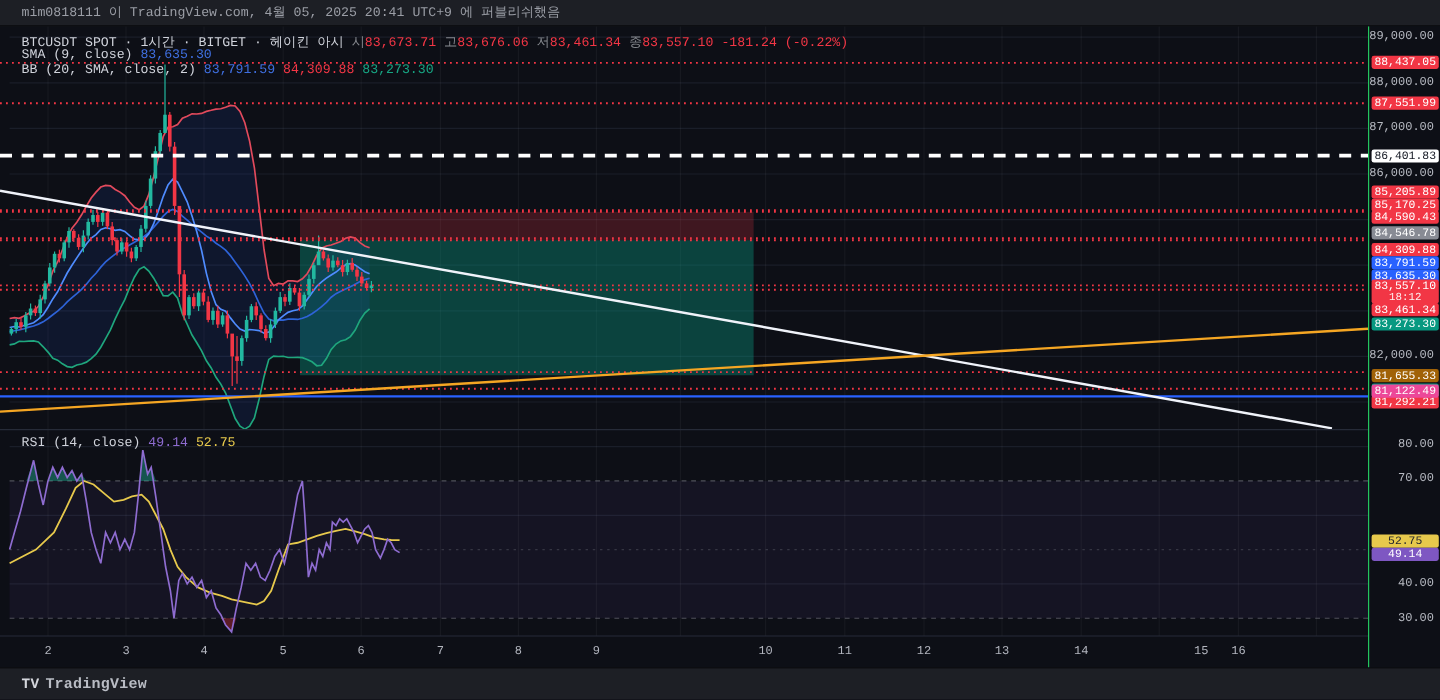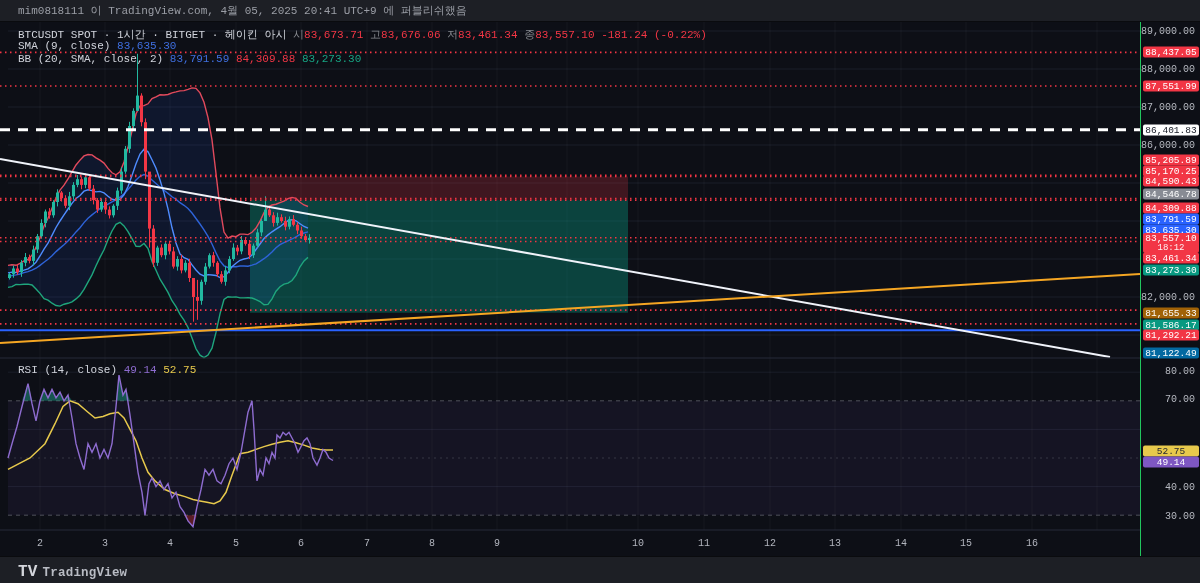--- a/index.html
+++ b/index.html
@@ -4,21 +4,21 @@
 <style>
   html,body{margin:0;padding:0;background:#17181d;}
   .stage{position:relative;width:1200px;height:583px;background:#0d0f16;overflow:hidden;
          font-family:Liberation Mono, monospace;-webkit-font-smoothing:antialiased;}
   .topbar{position:absolute;left:0;top:0;width:1200px;height:22px;background:#1d1f25;
           border-bottom:1px solid #0a0b0e;color:#9b9ea6;font-size:11px;line-height:22px;
           padding-left:18px;box-sizing:border-box;white-space:nowrap;}
   .botbar{position:absolute;left:0;top:556px;width:1200px;height:27px;background:#1d1f25;
           border-top:1px solid #0a0b0e;color:#8a8d96;}
   .tvlogo{position:absolute;left:18px;top:6px;font-size:12.5px;font-weight:700;color:#b9bcc4;letter-spacing:.2px;}
-  .tvmark{font-weight:900;font-size:16px;margin-right:5px;color:#d4d6dc;}
+  .tvmark{font-weight:900;font-size:12px;margin-right:5px;color:#d4d6dc;}
   .legend{position:absolute;left:18px;color:#d1d4dc;font-size:11px;white-space:nowrap;z-index:30;}
   .legend .dim{color:#86898f;}
   .legend .red{color:#f23645;}
   .legend .blue{color:#3f6fe0;}
   .legend .teal{color:#17a583;}
   .legend .purple{color:#8e6cd0;}
   .legend .yellow{color:#e7c94c;}
   svg.chart{position:absolute;left:0;top:0;z-index:10;}
   .paxis{position:absolute;left:1140px;top:22px;width:60px;height:534px;background:#0d0f16;
          border-left:1px solid #22c55e;z-index:20;}
@@ -296,40 +296,40 @@
       <div class="badge" style="top: 172px; background: rgb(136, 139, 148); color: rgb(255, 255, 255);">84,546.78</div>
       <div class="badge" style="top: 186px; background: rgb(242, 54, 69); color: rgb(255, 255, 255);">84,309.88</div>
       <div class="badge" style="top: 197px; background: rgb(41, 98, 255); color: rgb(255, 255, 255);">83,791.59</div>
       <div class="badge" style="top: 208px; background: rgb(41, 98, 255); color: rgb(255, 255, 255);">83,635.30</div>
       <div class="badge" style="top: 221px; background: rgb(242, 54, 69); color: rgb(255, 255, 255);">83,557.10<span class="sub">18:12</span></div>
       <div class="badge" style="top: 236px; background: rgb(242, 54, 69); color: rgb(255, 255, 255);">83,461.34</div>
       <div class="badge" style="top: 248px; background: rgb(8, 153, 129); color: rgb(255, 255, 255);">83,273.30</div>
       <div class="badge" style="top: 291px; background: #a16207; color: rgb(255, 255, 255);">81,655.33</div>
       <div class="badge" style="top: 303px; background: rgb(8, 153, 129); color: rgb(255, 255, 255);">81,586.17</div>
       <div class="badge" style="top: 313px; background: rgb(242, 54, 69); color: rgb(255, 255, 255);">81,292.21</div>
-      <div class="badge" style="top: 331px; background: #0369a1; color: rgb(255, 255, 255);">81,122.49</div>
+      <div class="badge" style="top: 304px; background: #ec4899; color: rgb(255, 255, 255);">81,122.49</div>
       <div class="badge" style="top: 429px; background: rgb(231, 201, 76); color: rgb(30, 34, 45);">52.75</div>
       <div class="badge" style="top: 440px; background: rgb(126, 87, 194); color: rgb(255, 255, 255);">49.14</div>
     </div>
 
   <div id="taxis">
       <div class="taxis-label" style="left: 40px;">2</div>
       <div class="taxis-label" style="left: 105px;">3</div>
       <div class="taxis-label" style="left: 170px;">4</div>
       <div class="taxis-label" style="left: 236px;">5</div>
       <div class="taxis-label" style="left: 301px;">6</div>
       <div class="taxis-label" style="left: 367px;">7</div>
       <div class="taxis-label" style="left: 432px;">8</div>
       <div class="taxis-label" style="left: 497px;">9</div>
       <div class="taxis-label" style="left: 638px;">10</div>
       <div class="taxis-label" style="left: 704px; text-align: center;">11</div>
       <div class="taxis-label" style="left: 770px;">12</div>
       <div class="taxis-label" style="left: 835px;">13</div>
       <div class="taxis-label" style="left: 901px;">14</div>
-      <div class="taxis-label" style="left: 966px;">15</div>
+      <div class="taxis-label" style="left: 1001px;">15</div>
       <div class="taxis-label" style="left: 1032px;">16</div>
     </div>
 
   <div class="botbar">
     <div class="tvlogo">
       <span class="tvmark">TV</span><span>TradingView</span>
     </div>
   </div>
 
 </div>

